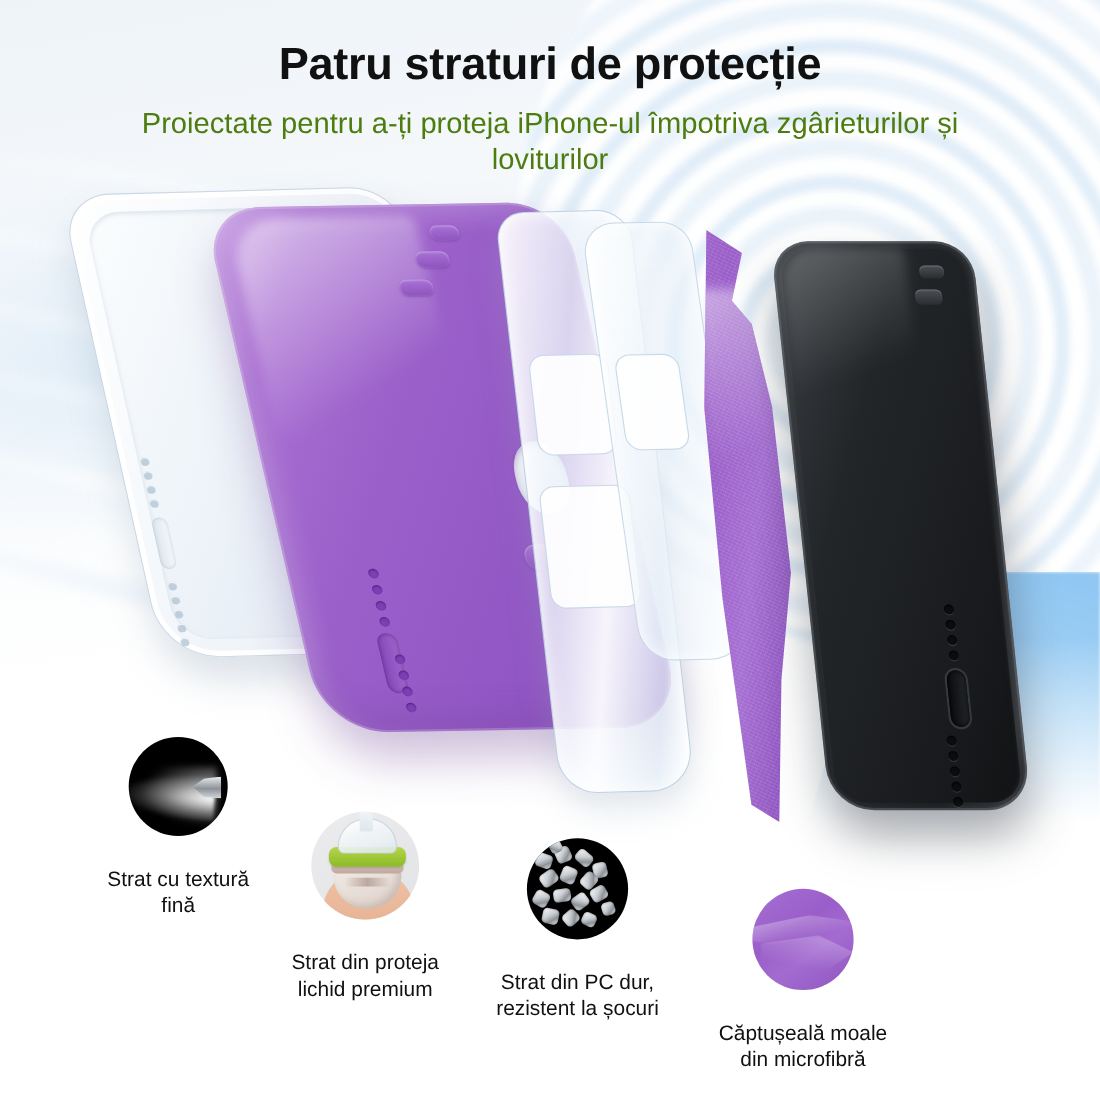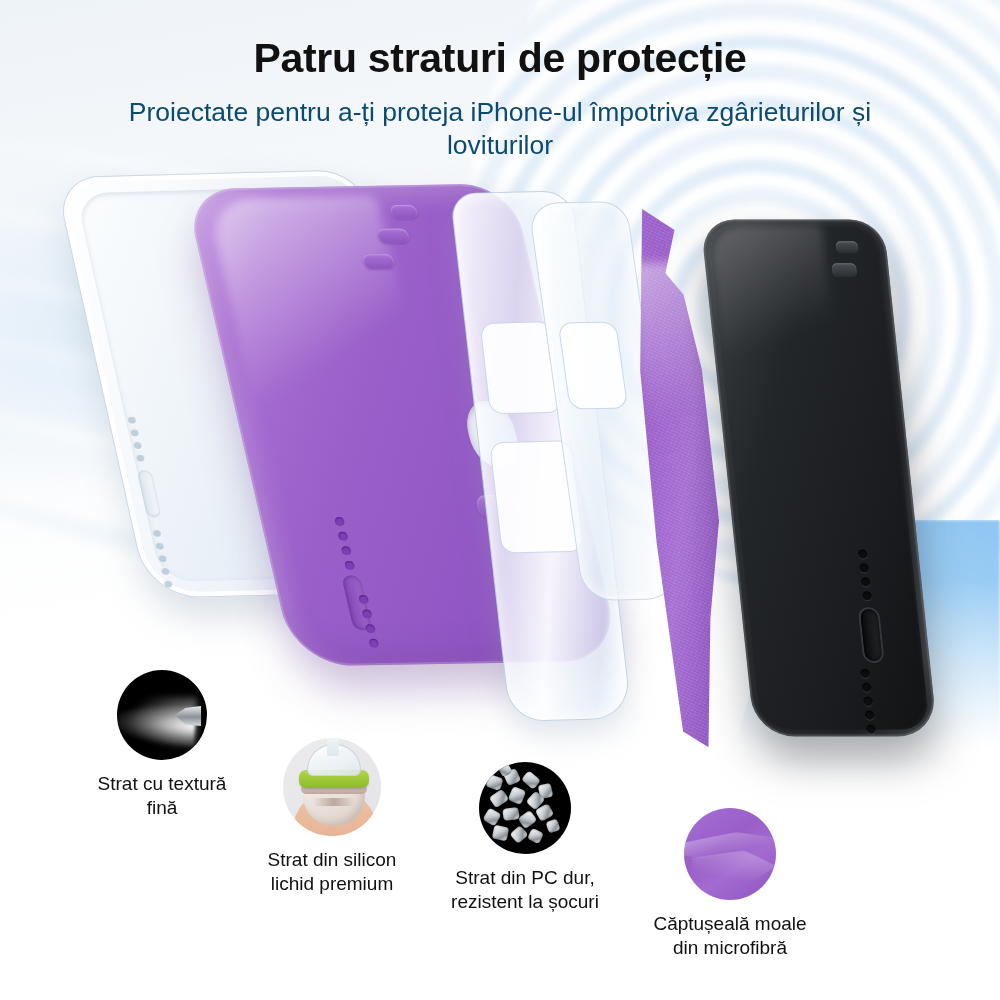--- a/index.html
+++ b/index.html
@@ -46,21 +46,21 @@
   .blue-wedge2{position:absolute;right:90px;top:560px;width:200px;height:270px;
      background:linear-gradient(195deg,#7cbcee 0%, #bcdef7 55%, rgba(255,255,255,0) 92%);
      clip-path:polygon(0% 100%, 40% 0%, 100% 0%, 78% 100%);filter:blur(2px);opacity:.9;}
   .blue-fade{position:absolute;right:0;top:760px;width:320px;height:160px;
      background:linear-gradient(180deg,rgba(255,255,255,0),#ffffff 70%);}
 
   
   .title{position:absolute;left:0;top:36px;width:1000px;text-align:center;
      font-size:41px;font-weight:bold;letter-spacing:-.3px;color:#111;line-height:1.12;}
   .subtitle{position:absolute;left:90px;top:96px;width:820px;text-align:center;
-     font-size:26.5px;color:#0c4a6e;line-height:1.26;}
+     font-size:26.5px;color:#4d7c0f;line-height:1.26;}
 
   
   .product{position:absolute;left:0;top:0;width:1000px;height:1000px;}
 
   
   .white-case{position:absolute;left:104px;top:168px;width:300px;height:430px;
      transform:rotate(-12.5deg) skewY(11deg);
      background:linear-gradient(115deg,#ffffff 0%,#f6f9fc 30%,#eef3f8 58%,#e4ecf4 78%,#f4f8fb 100%);
      border-radius:44px 44px 52px 52px;
      box-shadow:0 22px 34px rgba(140,160,180,.30), inset 0 0 0 5px rgba(255,255,255,.96);
@@ -143,21 +143,21 @@
      background:#0c0d0f;box-shadow:inset 0 1px 2px rgba(0,0,0,.9),0 1px 0 rgba(110,116,122,.35);}
   .ph-port{position:absolute;width:17px;height:52px;border-radius:9px;
      background:linear-gradient(90deg,#0a0b0c,#23262a);
      box-shadow:inset 0 0 4px #000, 0 0 0 2px rgba(120,126,132,.3);}
   .ph-edge{position:absolute;left:0;top:0;width:100%;height:100%;border-radius:34px 34px 40px 40px;
      box-shadow:inset -3px 0 8px rgba(150,156,162,.25);}
 
   
   .feature{position:absolute;}
   .fcircle{position:relative;border-radius:50%;overflow:hidden;}
-  .flabel{margin-top:12px;text-align:center;font-size:19px;line-height:1.28;color:#111;white-space:pre-line;}
+  .flabel{margin-top:28px;text-align:center;font-size:19px;line-height:1.28;color:#111;white-space:pre-line;}
 
   
   .ic-spray{background:#000;}
   .sp-mist{position:absolute;right:12px;top:38%;width:78px;height:40px;
      background:radial-gradient(ellipse at 100% 50%,rgba(255,255,255,.95),rgba(255,255,255,.35) 42%,rgba(255,255,255,0) 78%);
      transform:rotate(4deg);filter:blur(1.5px);}
   .sp-mist2{position:absolute;right:10px;top:30%;width:66px;height:54px;
      background:radial-gradient(ellipse at 100% 40%,rgba(255,255,255,.6),rgba(255,255,255,0) 72%);filter:blur(3px);}
   .sp-nozzle{position:absolute;right:6px;top:40%;width:26px;height:20px;
      background:linear-gradient(180deg,#e9ecef,#8c9298 55%,#d5dade);
@@ -314,21 +314,21 @@
   <div class="feature" style="left:232px;top:738px;width:200px;">
     <div class="fcircle ic-bottle" style="width:98px;height:98px;margin:0 auto;">
       <div class="bt-hand"></div>
       <div class="bt-body"></div>
       <div class="bt-brand"></div>
       <div class="bt-ring2"></div>
       <div class="bt-ring"></div>
       <div class="bt-dome"></div>
       <div class="bt-nip"></div>
     </div>
-    <div class="flabel">Strat din silicon
+    <div class="flabel">Strat din proteja
 lichid premium</div>
   </div>
 
   <div class="feature" style="left:620px;top:808px;width:220px;">
     <div class="fcircle ic-micro" style="width:92px;height:92px;margin:0 auto;">
       <div class="mc-f1"></div>
       <div class="mc-f2"></div>
     </div>
     <div class="flabel">Căptușeală moale
 din microfibră</div>

